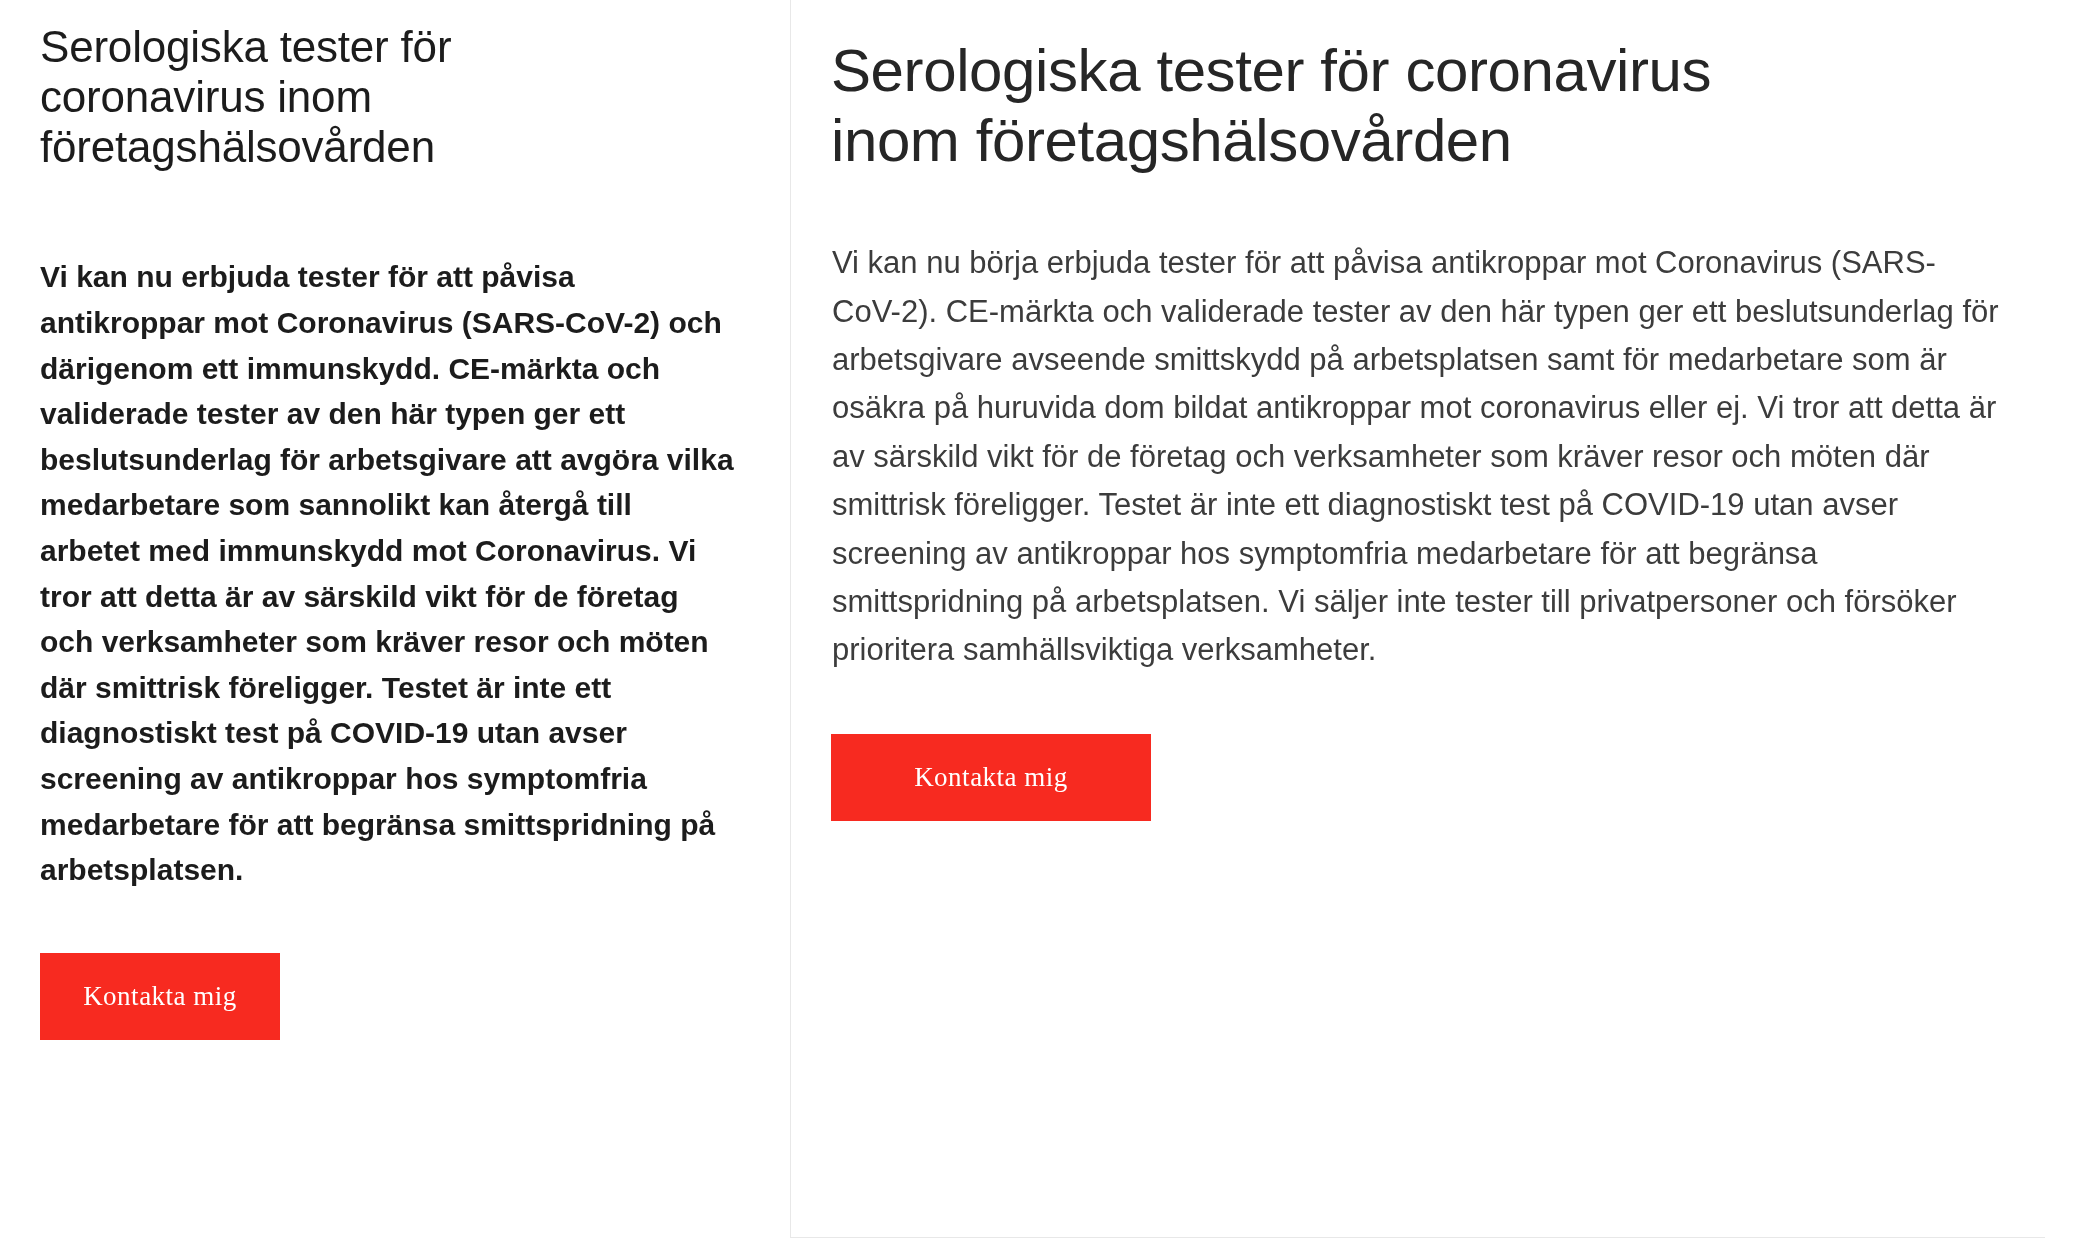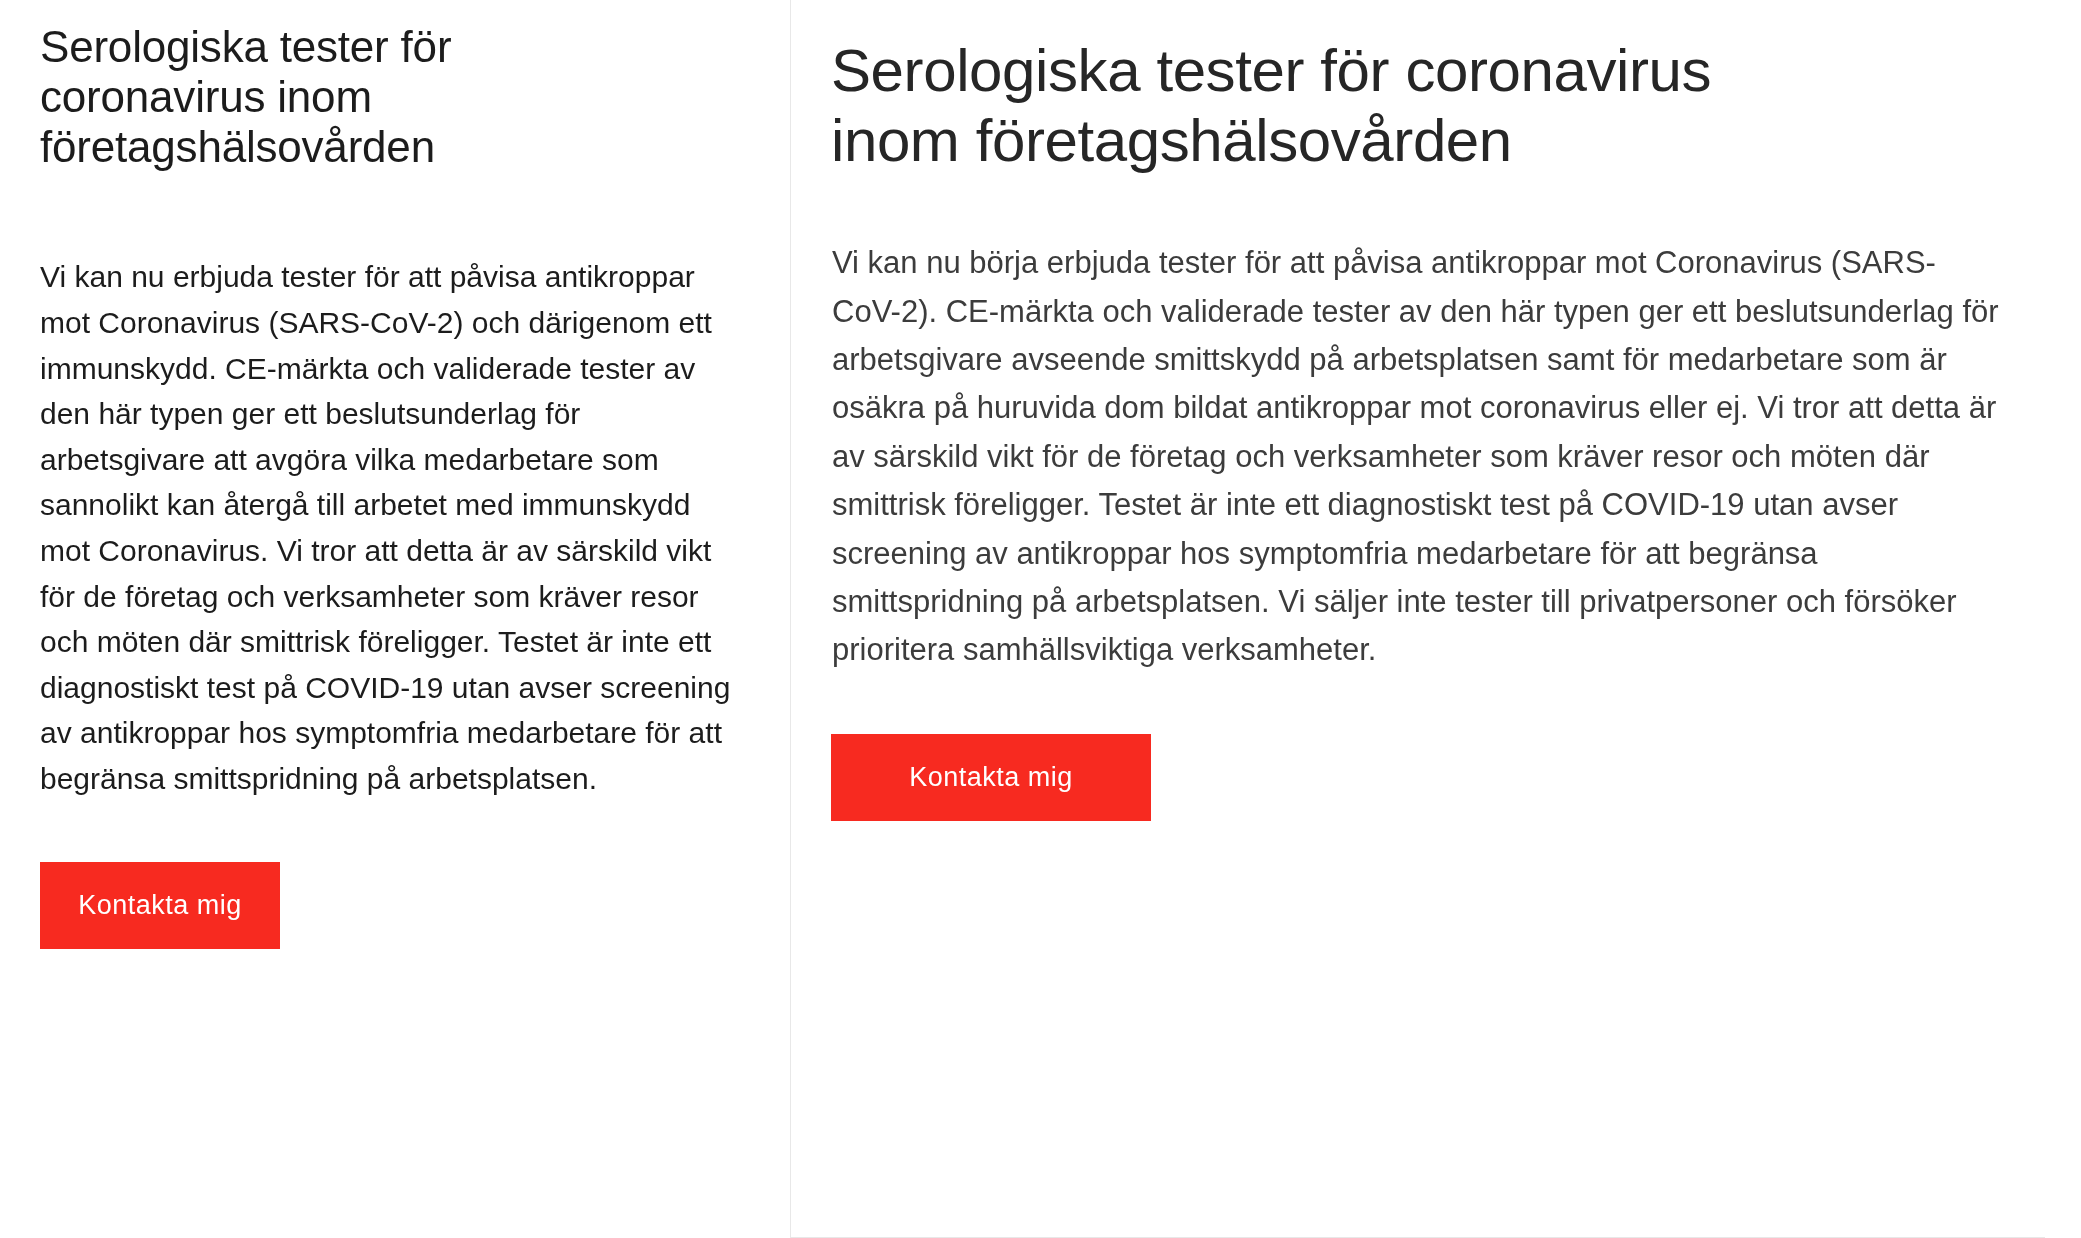--- a/index.html
+++ b/index.html
@@ -40,21 +40,21 @@
     max-width: 620px;
   }
 
   .col-left .body {
     margin: 0;
     padding-top: 82px;
     font-size: 30px;
     line-height: 1.52;
     color: #1c1c1c;
     max-width: 700px;
-    font-weight: 400;
+    font-weight: 700;
   }
 
   .col-left .cta-wrap {
     padding-top: 60px;
   }
 
   
   .col-right {
     position: absolute;
     left: 790px;
@@ -91,21 +91,21 @@
   .col-right .cta-wrap {
     padding-top: 58px;
   }
 
   
   .cta {
     display: inline-block;
     background: #f72a20;
     color: #ffffff;
     border: none;
-    font-family: Liberation Sans, sans-serif;
+    font-family: Liberation Serif, serif;
     font-size: 27px;
     letter-spacing: 0.5px;
     line-height: 1;
     padding: 30px 34px 30px 34px;
     cursor: pointer;
     text-align: center;
   }
   .cta-left {
     min-width: 240px;
     padding-left: 30px;

